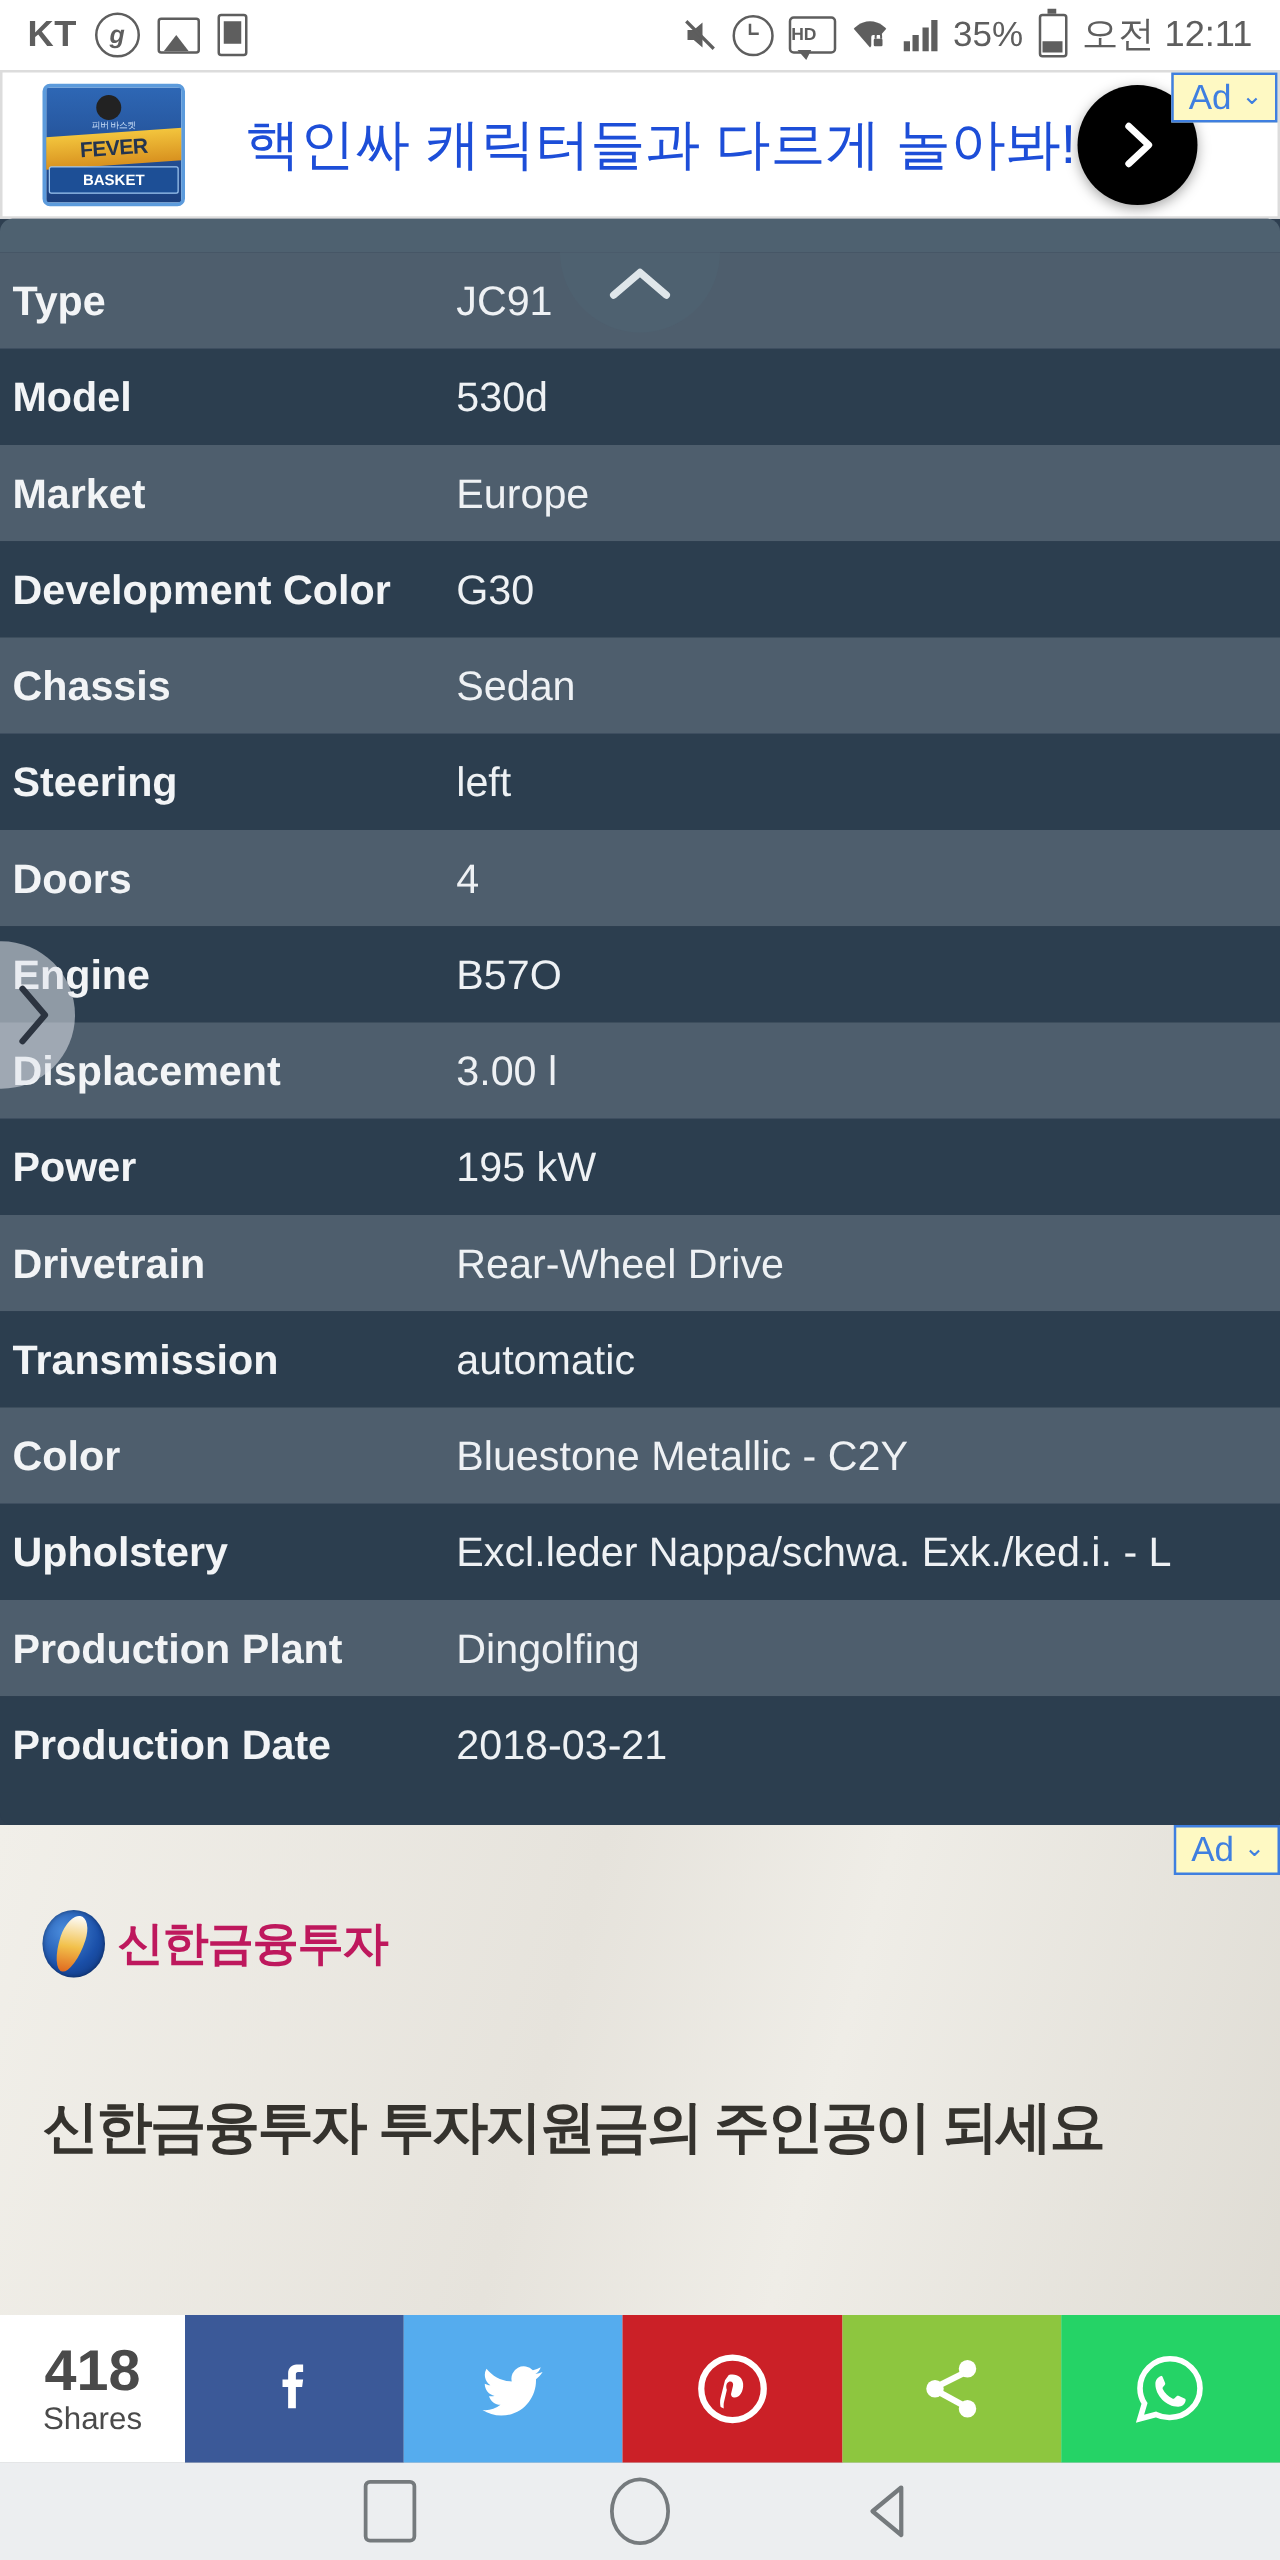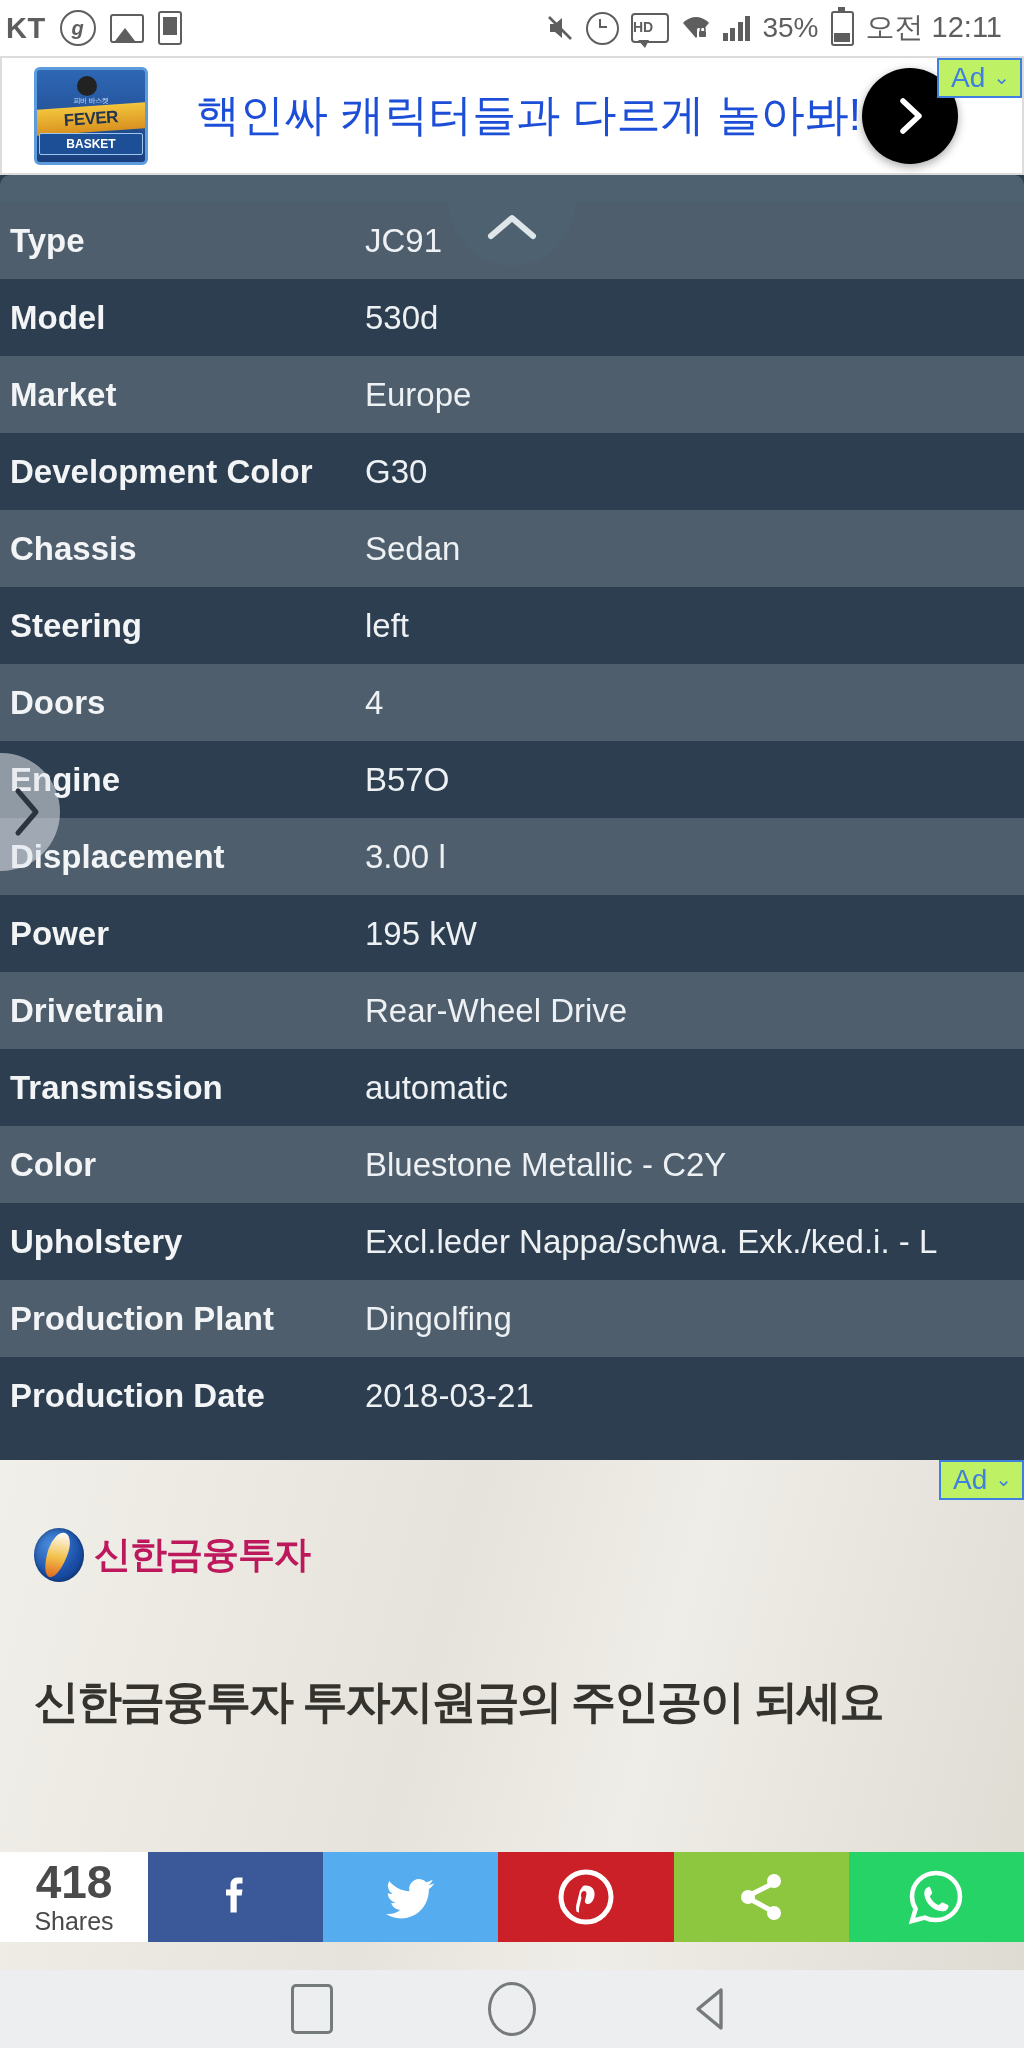--- a/index.html
+++ b/index.html
@@ -11,21 +11,21 @@
     -webkit-font-smoothing:antialiased;
   }
   .phone{position:relative;width:1024px;height:2048px;background:#2e3f50;}
 
   
   .statusbar{
     position:absolute;left:0;top:0;width:1024px;height:56px;
     background:#ffffff;color:#5e5e5e;
     display:flex;align-items:center;
   }
-  .sb-left{display:flex;align-items:center;gap:14px;padding-left:6px;}
+  .sb-left{display:flex;align-items:center;gap:14px;padding-left:22px;}
   .sb-right{display:flex;align-items:center;gap:12px;margin-left:auto;padding-right:22px;}
   .sb-carrier{font-size:29px;font-weight:700;letter-spacing:.5px;color:#5e5e5e;}
   .sb-g{
     width:32px;height:32px;border:2.6px solid #5e5e5e;border-radius:50%;
     display:flex;align-items:center;justify-content:center;
     font-size:20px;font-style:italic;font-weight:700;color:#5e5e5e;
   }
   .ic{display:inline-block;color:#5e5e5e;}
   .ic-photo{width:30px;height:25px;border:2.6px solid #5e5e5e;border-radius:3px;position:relative;overflow:hidden;}
   .ic-photo::after{content:"";position:absolute;bottom:0;left:3px;width:0;height:0;
@@ -96,21 +96,21 @@
     flex:1 1 auto;
   }
   .topad-cta{
     position:absolute;right:64px;top:50%;transform:translateY(-50%);
     width:96px;height:96px;border-radius:50%;background:#000000;
     display:flex;align-items:center;justify-content:center;
     box-shadow:0 3px 10px rgba(0,0,0,.35);
   }
   .ad-badge{
     position:absolute;right:0px;top:0px;
-    border:2px solid #3f7fe0;background:#bef264;
+    border:2px solid #3f7fe0;background:#fef9c3;
     padding:3px 10px 4px 12px;
     font-size:28px;color:#3f7fe0;line-height:1.05;
     display:flex;align-items:center;gap:8px;
     z-index:5;
   }
   .ad-badge .cv{font-size:20px;}
 
   
   .sheet{
     position:absolute;left:0;top:175px;width:1024px;height:1285px;
@@ -180,21 +180,21 @@
     font-size:37px;font-weight:700;color:#be185d;letter-spacing:-1px;
   }
   .botad-head{
     position:absolute;left:34px;top:212px;
     font-size:45px;font-weight:700;color:#35332e;letter-spacing:-2px;
     white-space:nowrap;
   }
 
   
   .sharebar{
-    position:absolute;left:0;top:1852px;width:1024px;height:90px;
+    position:absolute;left:0;top:1852px;width:1024px;height:118px;
     display:flex;z-index:8;
   }
   .share-count{
     width:148px;flex:0 0 148px;background:#ffffff;
     display:flex;flex-direction:column;align-items:center;justify-content:center;
     color:#4a4a4a;
   }
   .share-count .num{font-size:46px;font-weight:700;line-height:48px;}
   .share-count .lbl{font-size:25px;line-height:30px;}
   .share-btn{

